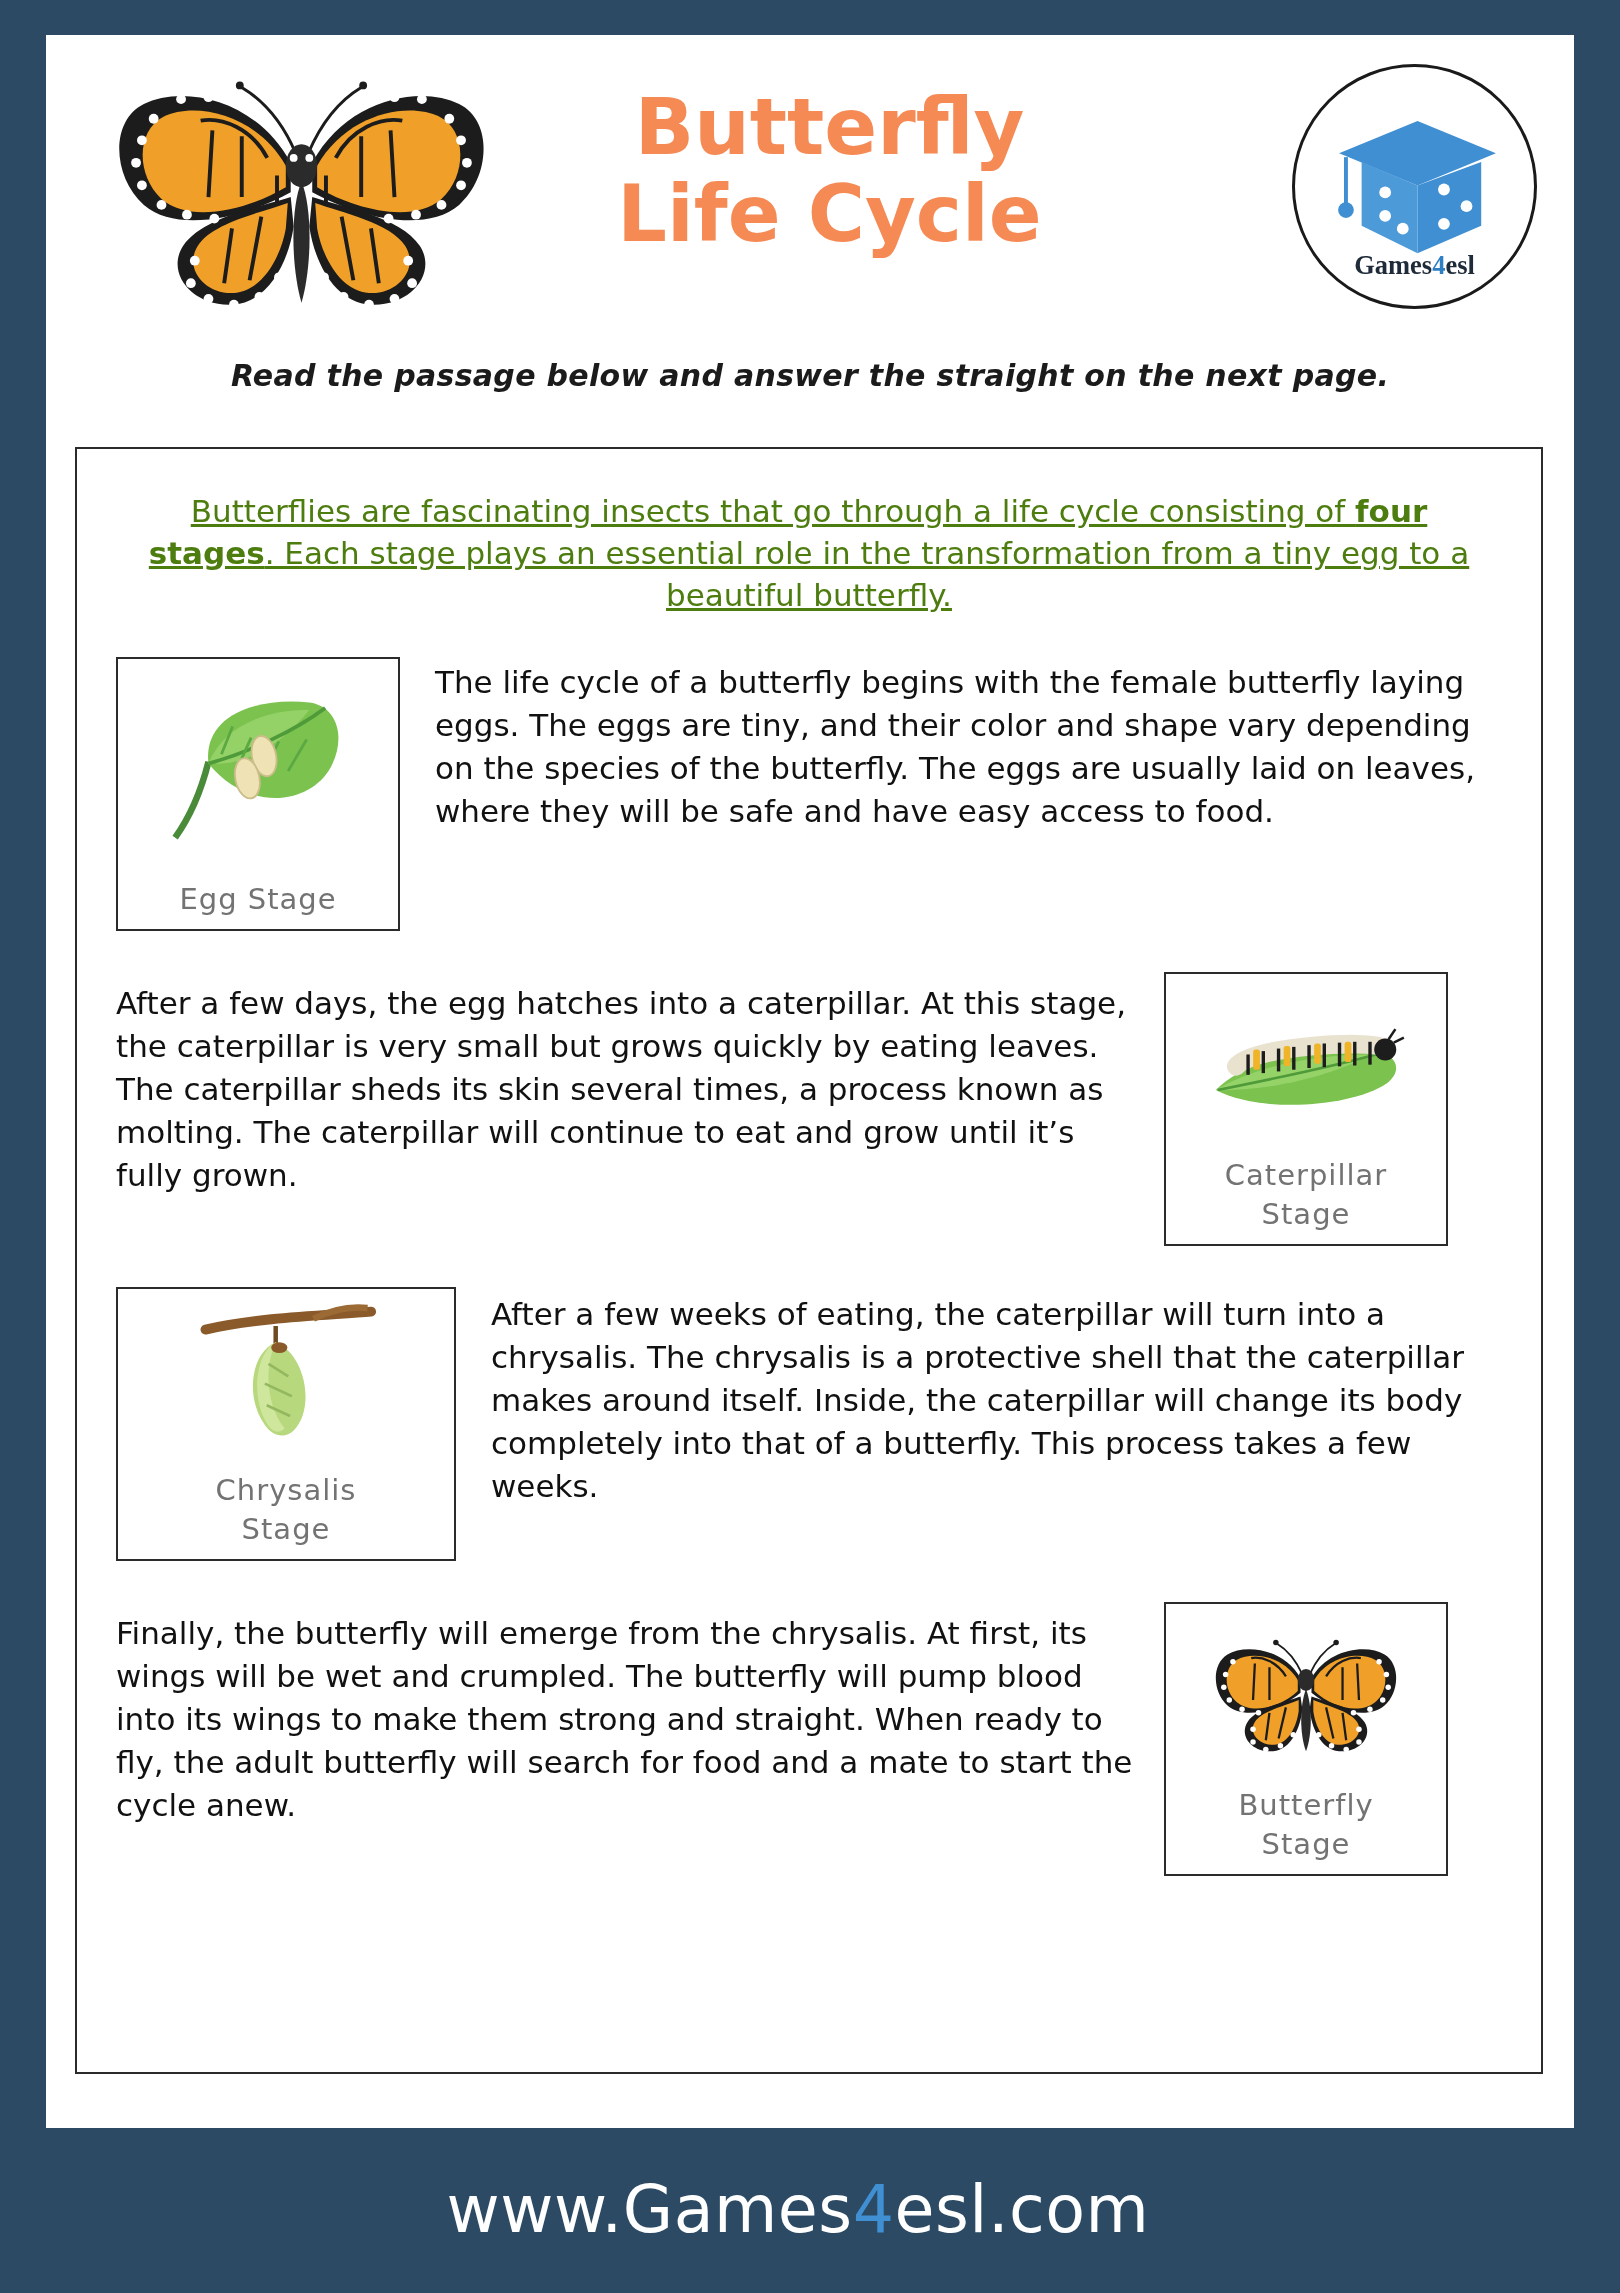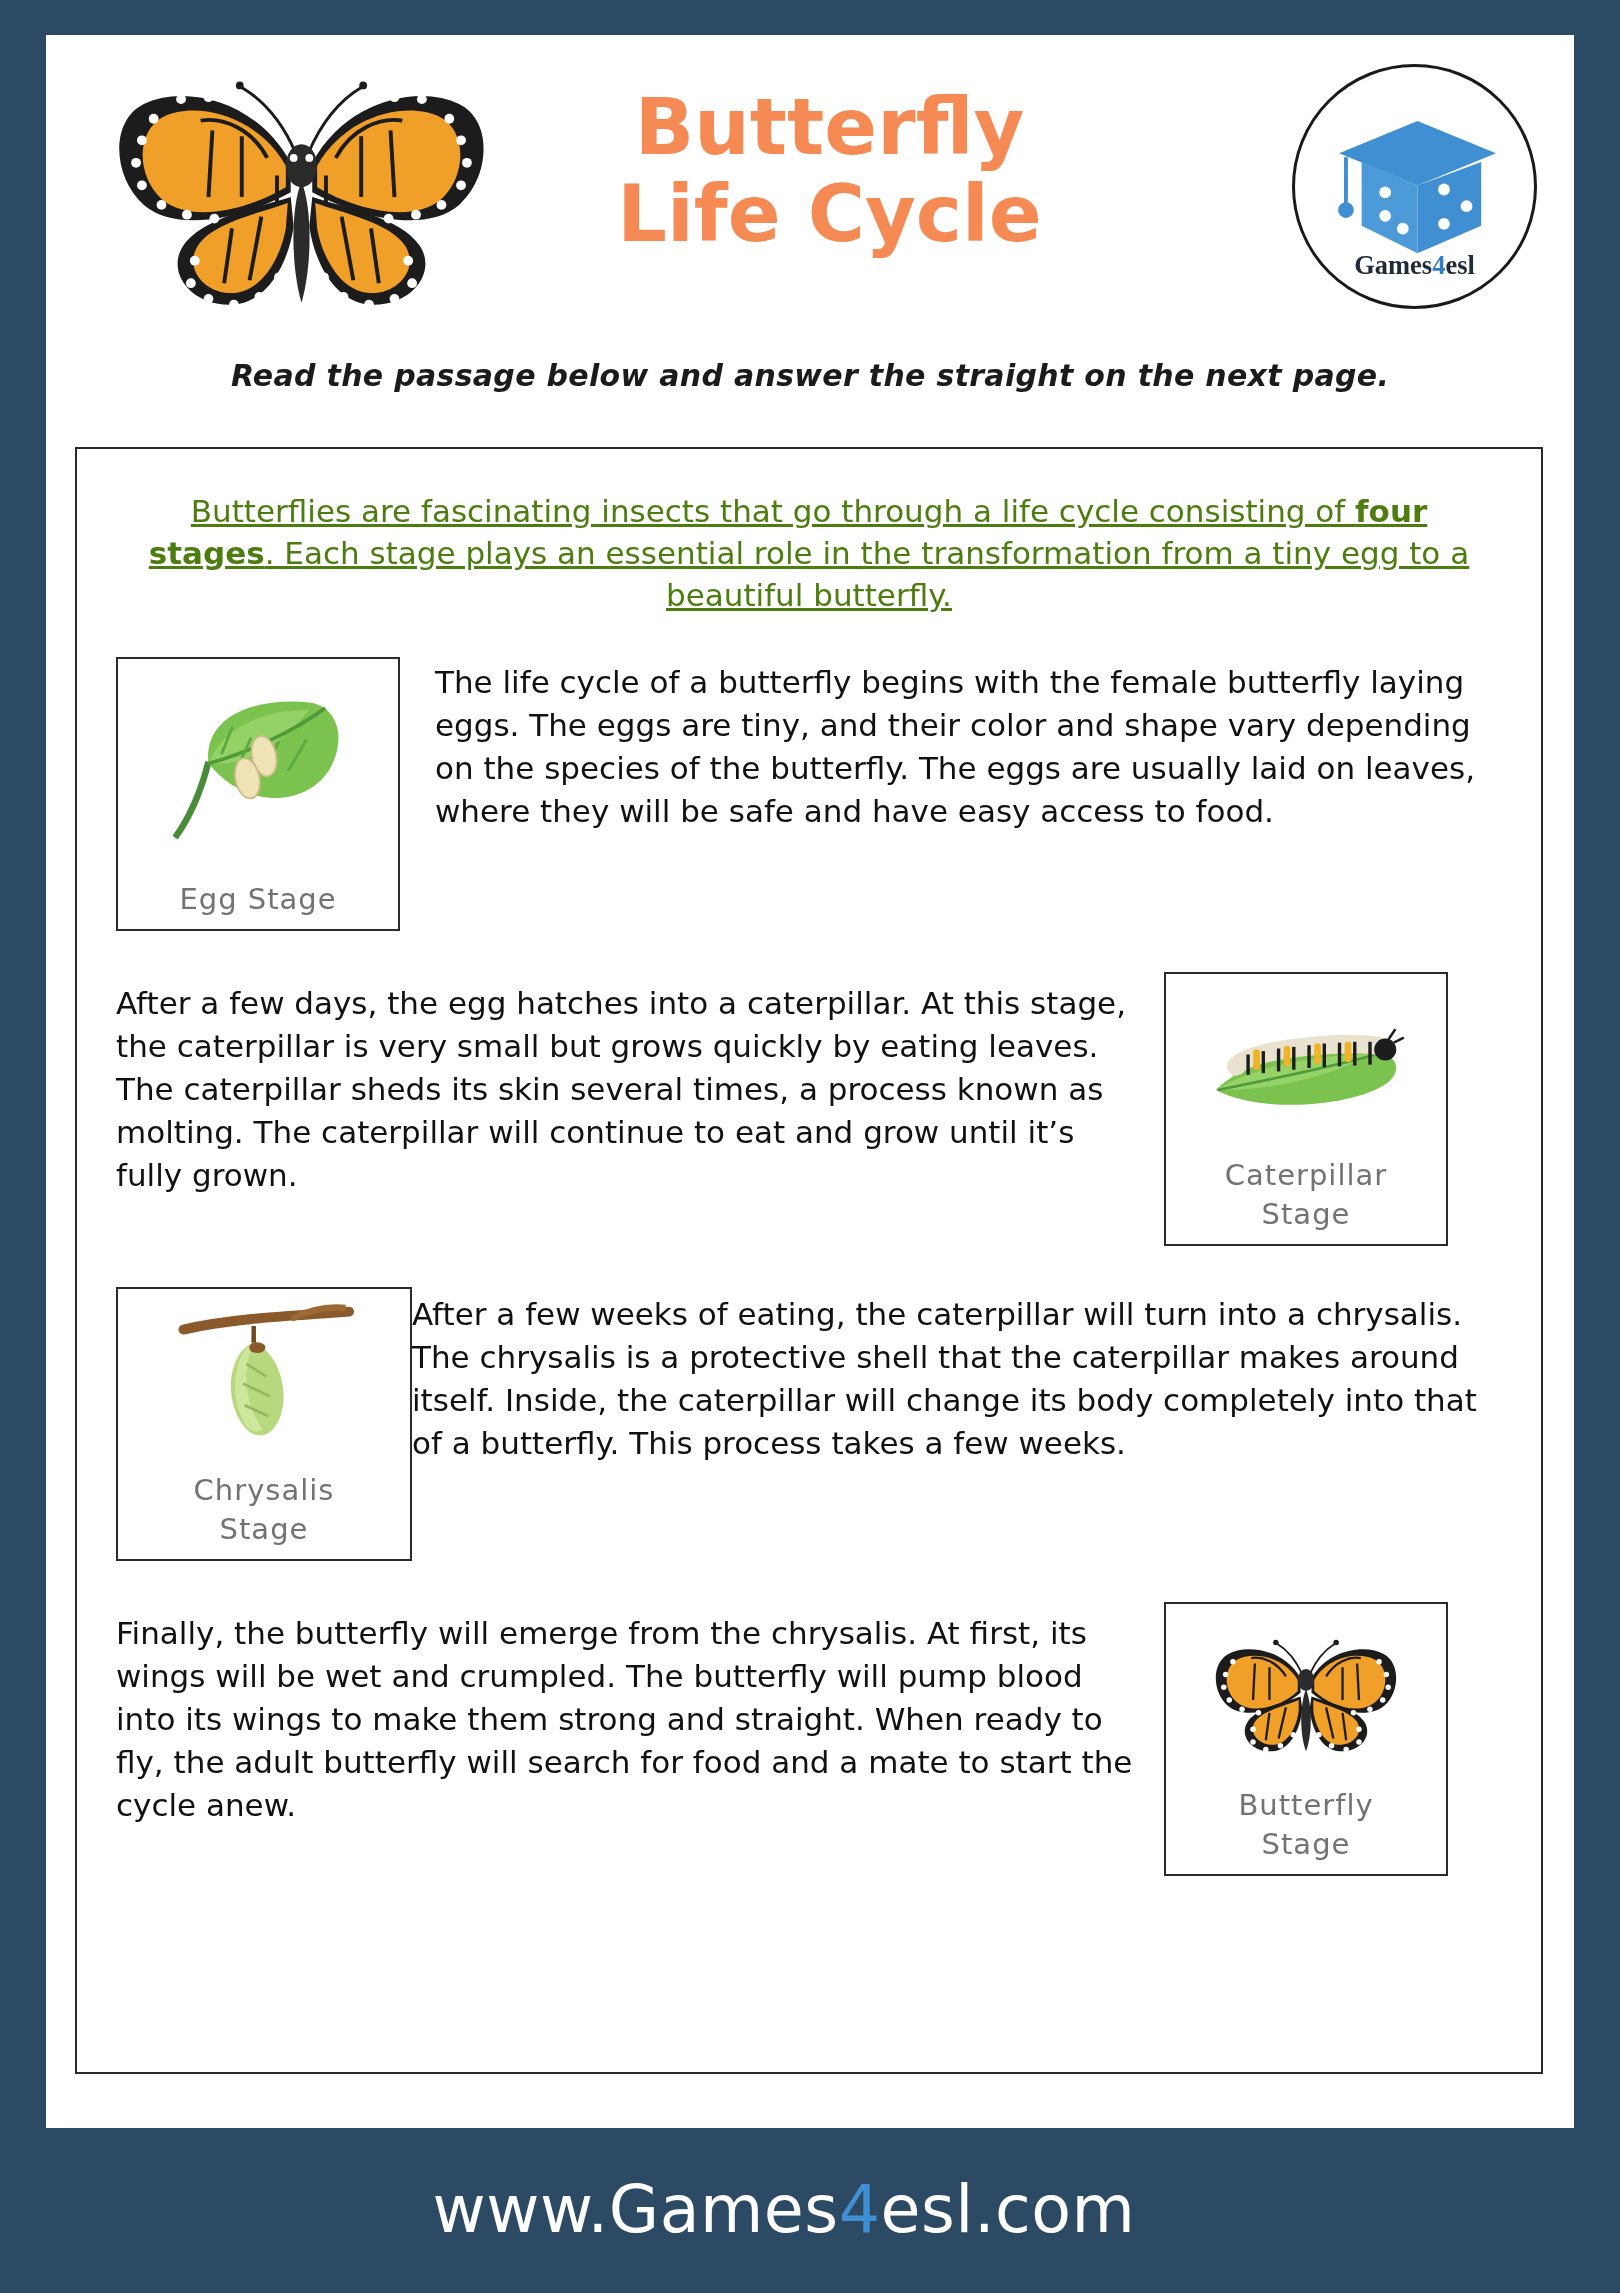--- a/index.html
+++ b/index.html
@@ -148,32 +148,32 @@
     flex: 1 1 auto;
     width: 100%;
     display: flex;
     align-items: center;
     justify-content: center;
   }
 
   
   .card-egg { width: 284px; height: 274px; margin-right: 35px; }
   .card-cat { width: 284px; height: 274px; margin-left: 29px; }
-  .card-chr { width: 296px; height: 274px; }
+  .card-chr { width: 340px; height: 274px; margin-right: 35px; }
   .card-but { width: 284px; height: 274px; margin-left: 29px; }
 
   .txt-egg { width: 1068px; padding-top: 3.9px; }
   .txt-cat { width: 1019px; padding-top: 9.8px; }
   .txt-chr { width: 1068px; padding-top: 5.9px; }
   .txt-but { width: 1019px; padding-top: 9.8px; }
 
   
   .footer {
     position: absolute;
-    left: 2px;
+    left: 16px;
     top: 2125px;
     width: 1564px;
     height: 169px;
     display: flex;
     align-items: center;
     justify-content: center;
   }
   .footer-text {
     color: #ffffff;
     font-size: 65px;

